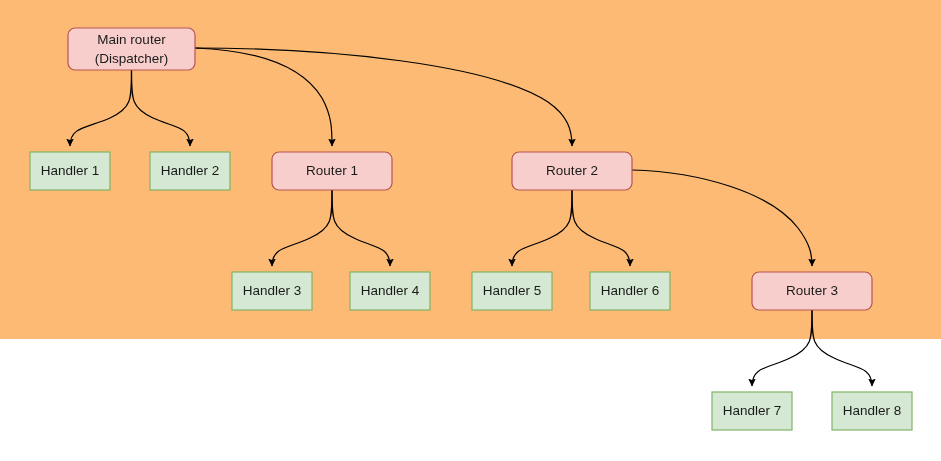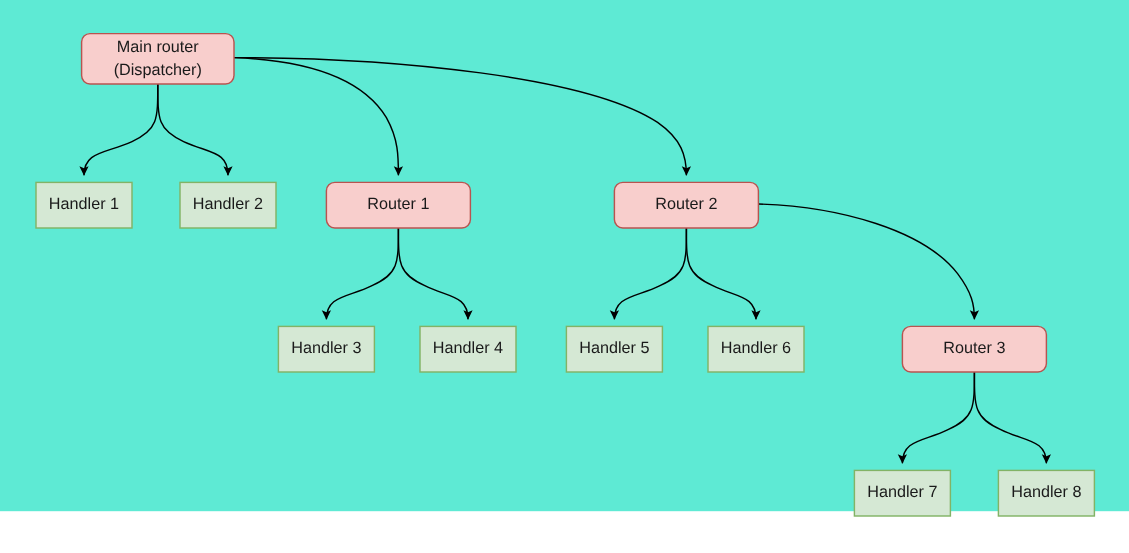--- a/index.html
+++ b/index.html
@@ -9,22 +9,22 @@
   }
   body {
     width: 941px;
     height: 461px;
     font-family: "Liberation Sans", sans-serif;
     overflow: hidden;
   }
   #diagram-canvas {
     position: relative;
     width: 941px;
-    height: 426px;
-    background: #5eead4;
+    height: 339px;
+    background: #fdba74;
   }
   #diagram-svg {
     position: absolute;
     top: 0;
     left: 0;
     width: 941px;
     height: 461px;
   }
   .edge-path {
     fill: none;

